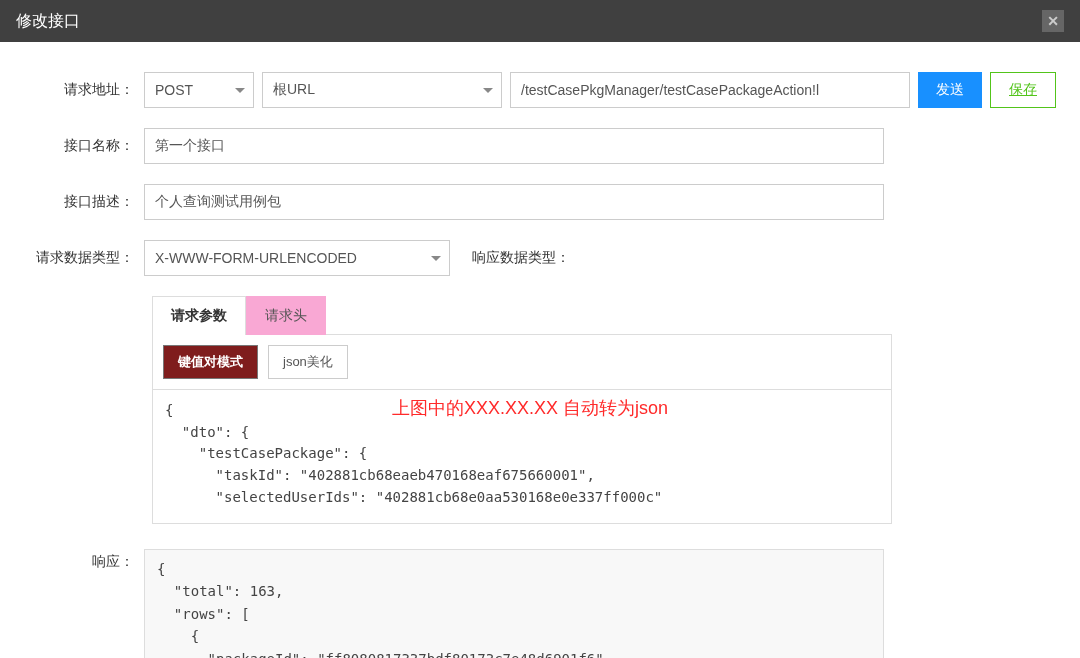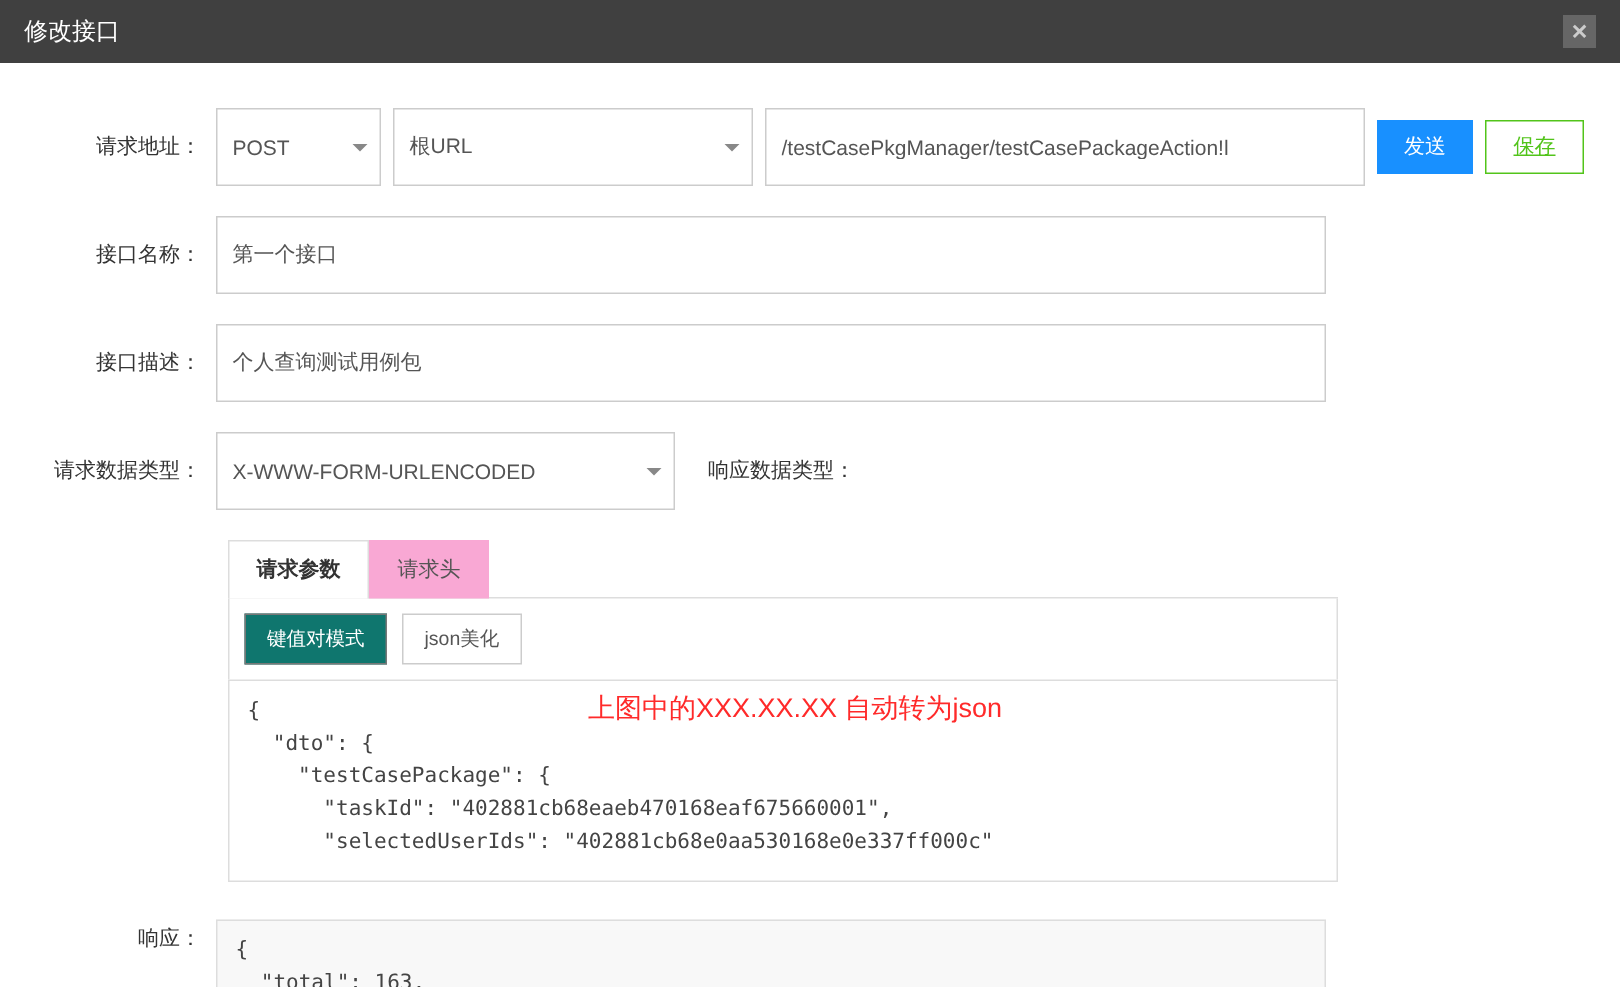--- a/index.html
+++ b/index.html
@@ -40,21 +40,21 @@
       margin-bottom: 20px;
     }
     .label {
       width: 120px;
       text-align: right;
       padding-right: 10px;
       color: #333;
     }
     .control-row { flex: 1; display: flex; gap: 8px; align-items: center; }
     .select, .input {
-      height: 52px;
+      height: 36px;
       border: 1px solid #ccc;
       padding: 0 10px;
       font-size: 14px;
       color: #555;
       background: #fff;
       font-family: inherit;
     }
     .select {
       position: relative;
       display: flex;
@@ -107,21 +107,21 @@
       border-bottom: none;
     }
     .mode-btn {
       padding: 7px 14px;
       font-size: 13px;
       cursor: pointer;
       border: 1px solid #ccc;
       background: #fff;
       color: #555;
     }
-    .mode-btn.active { background: #0f766e; color: #fff; border-color: #777; }
+    .mode-btn.active { background: #7f1d1d; color: #fff; border-color: #777; font-weight: bold; }
     .textarea {
       width: 100%;
       height: 135px;
       resize: none;
       border: 1px solid #ddd;
       padding: 10px 12px;
       font-family: Consolas, Monaco, monospace;
       font-size: 14px;
       color: #444;
       line-height: 1.55;

